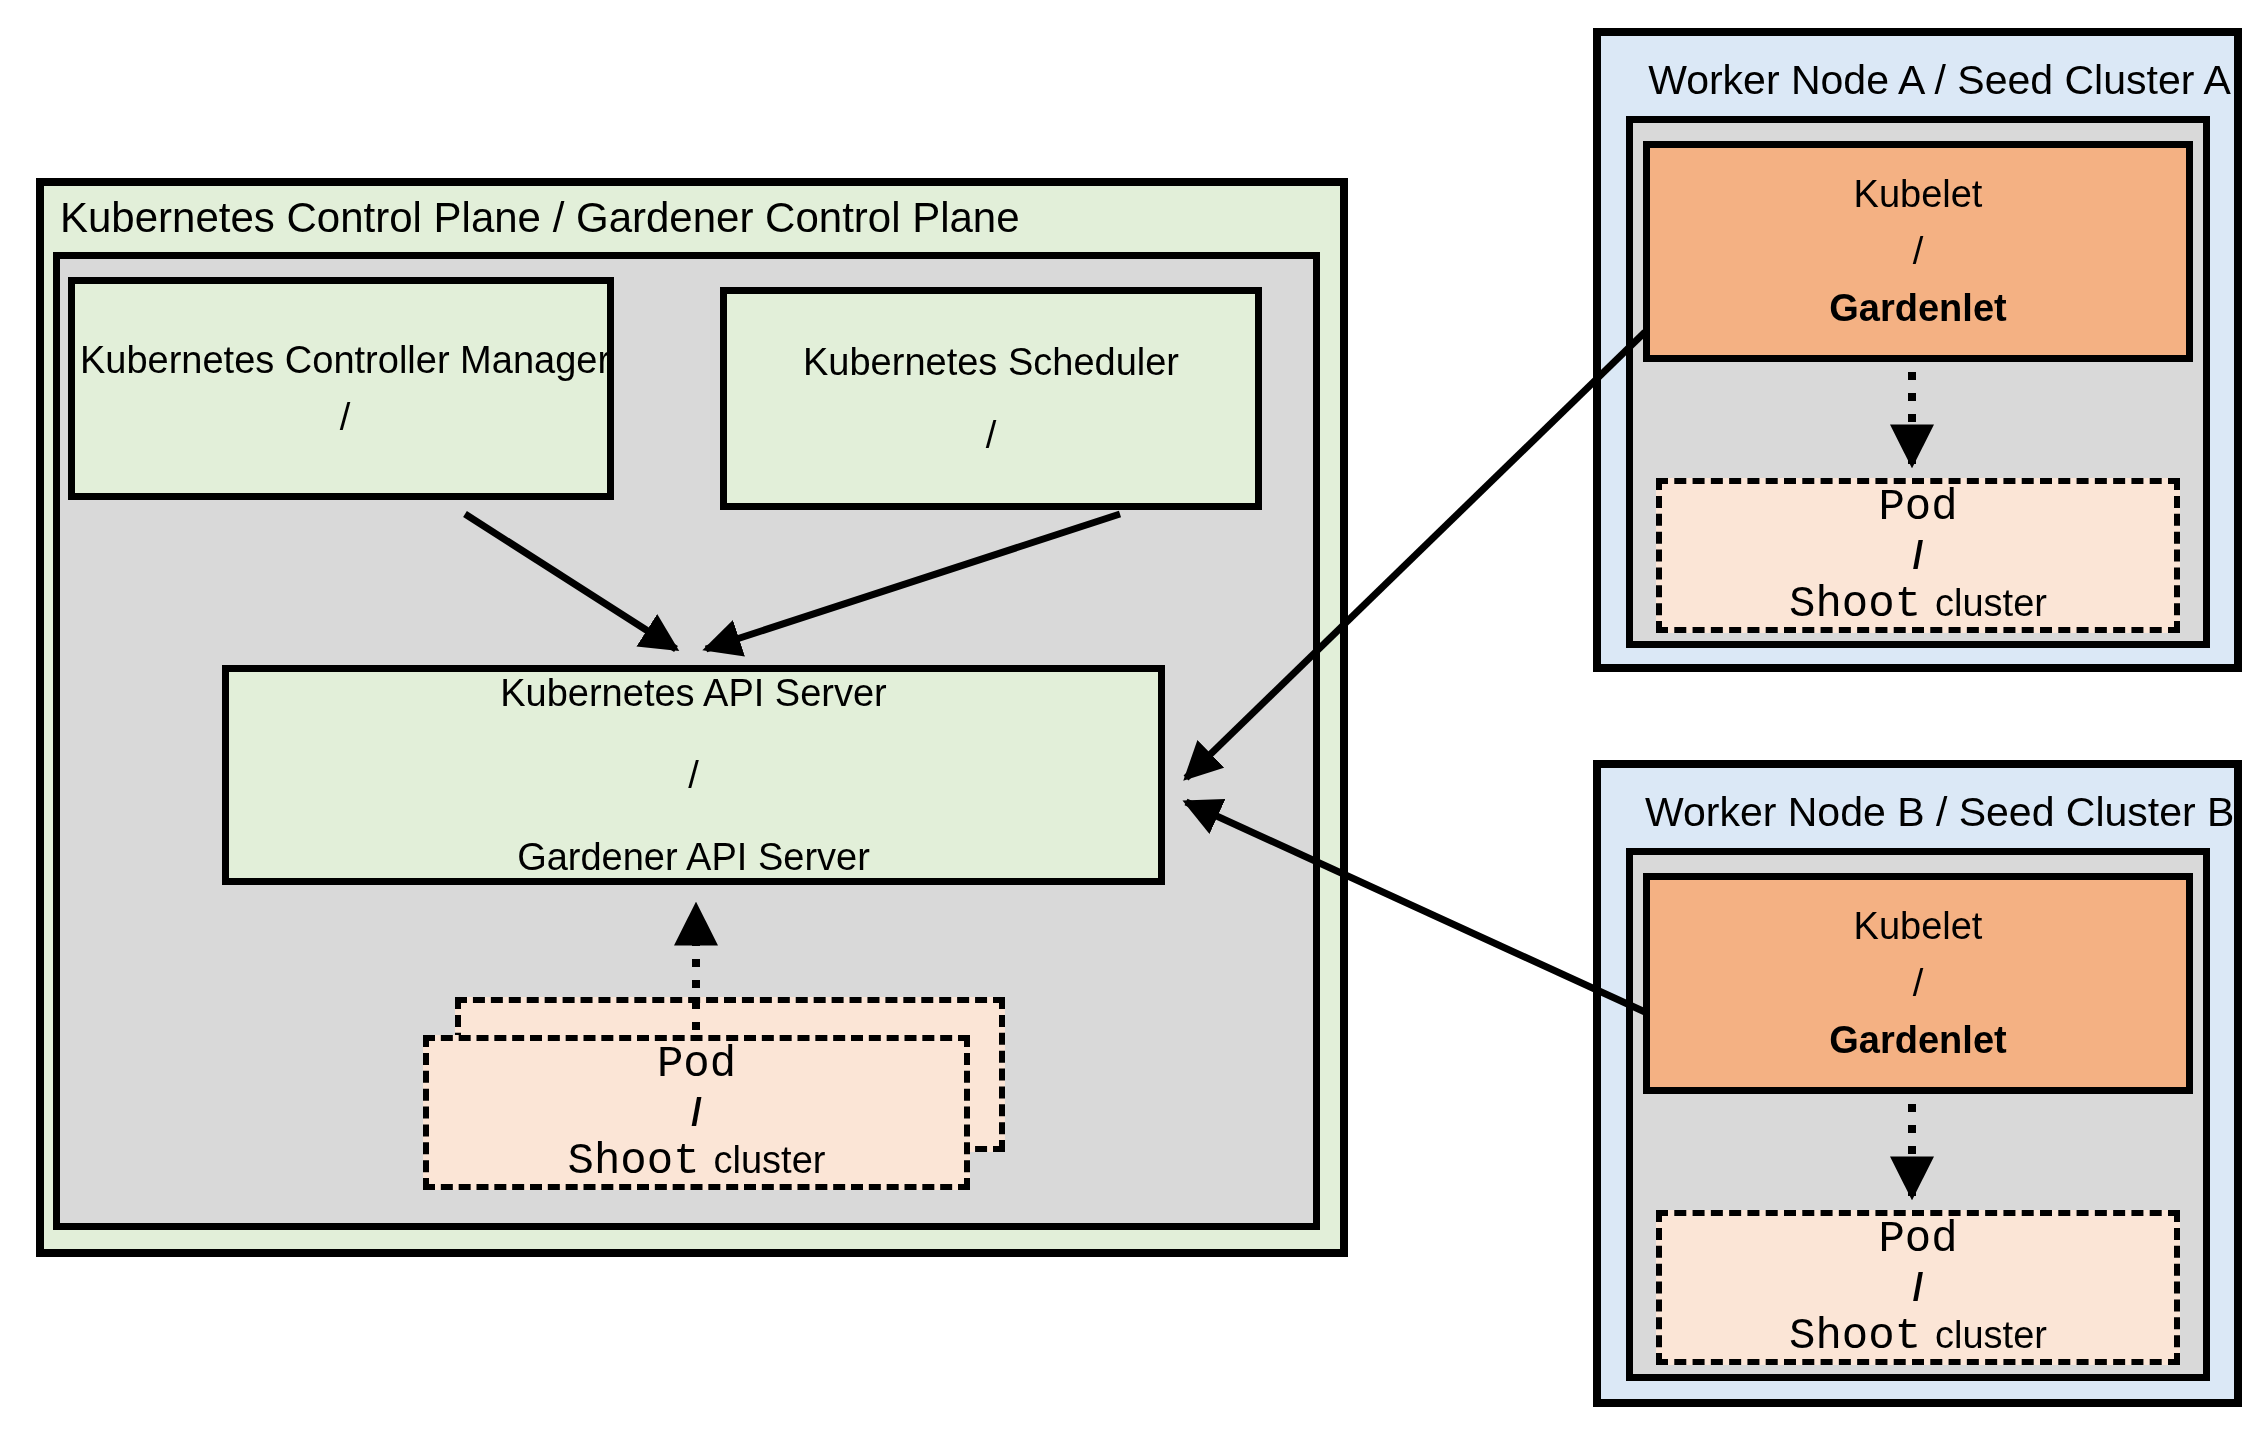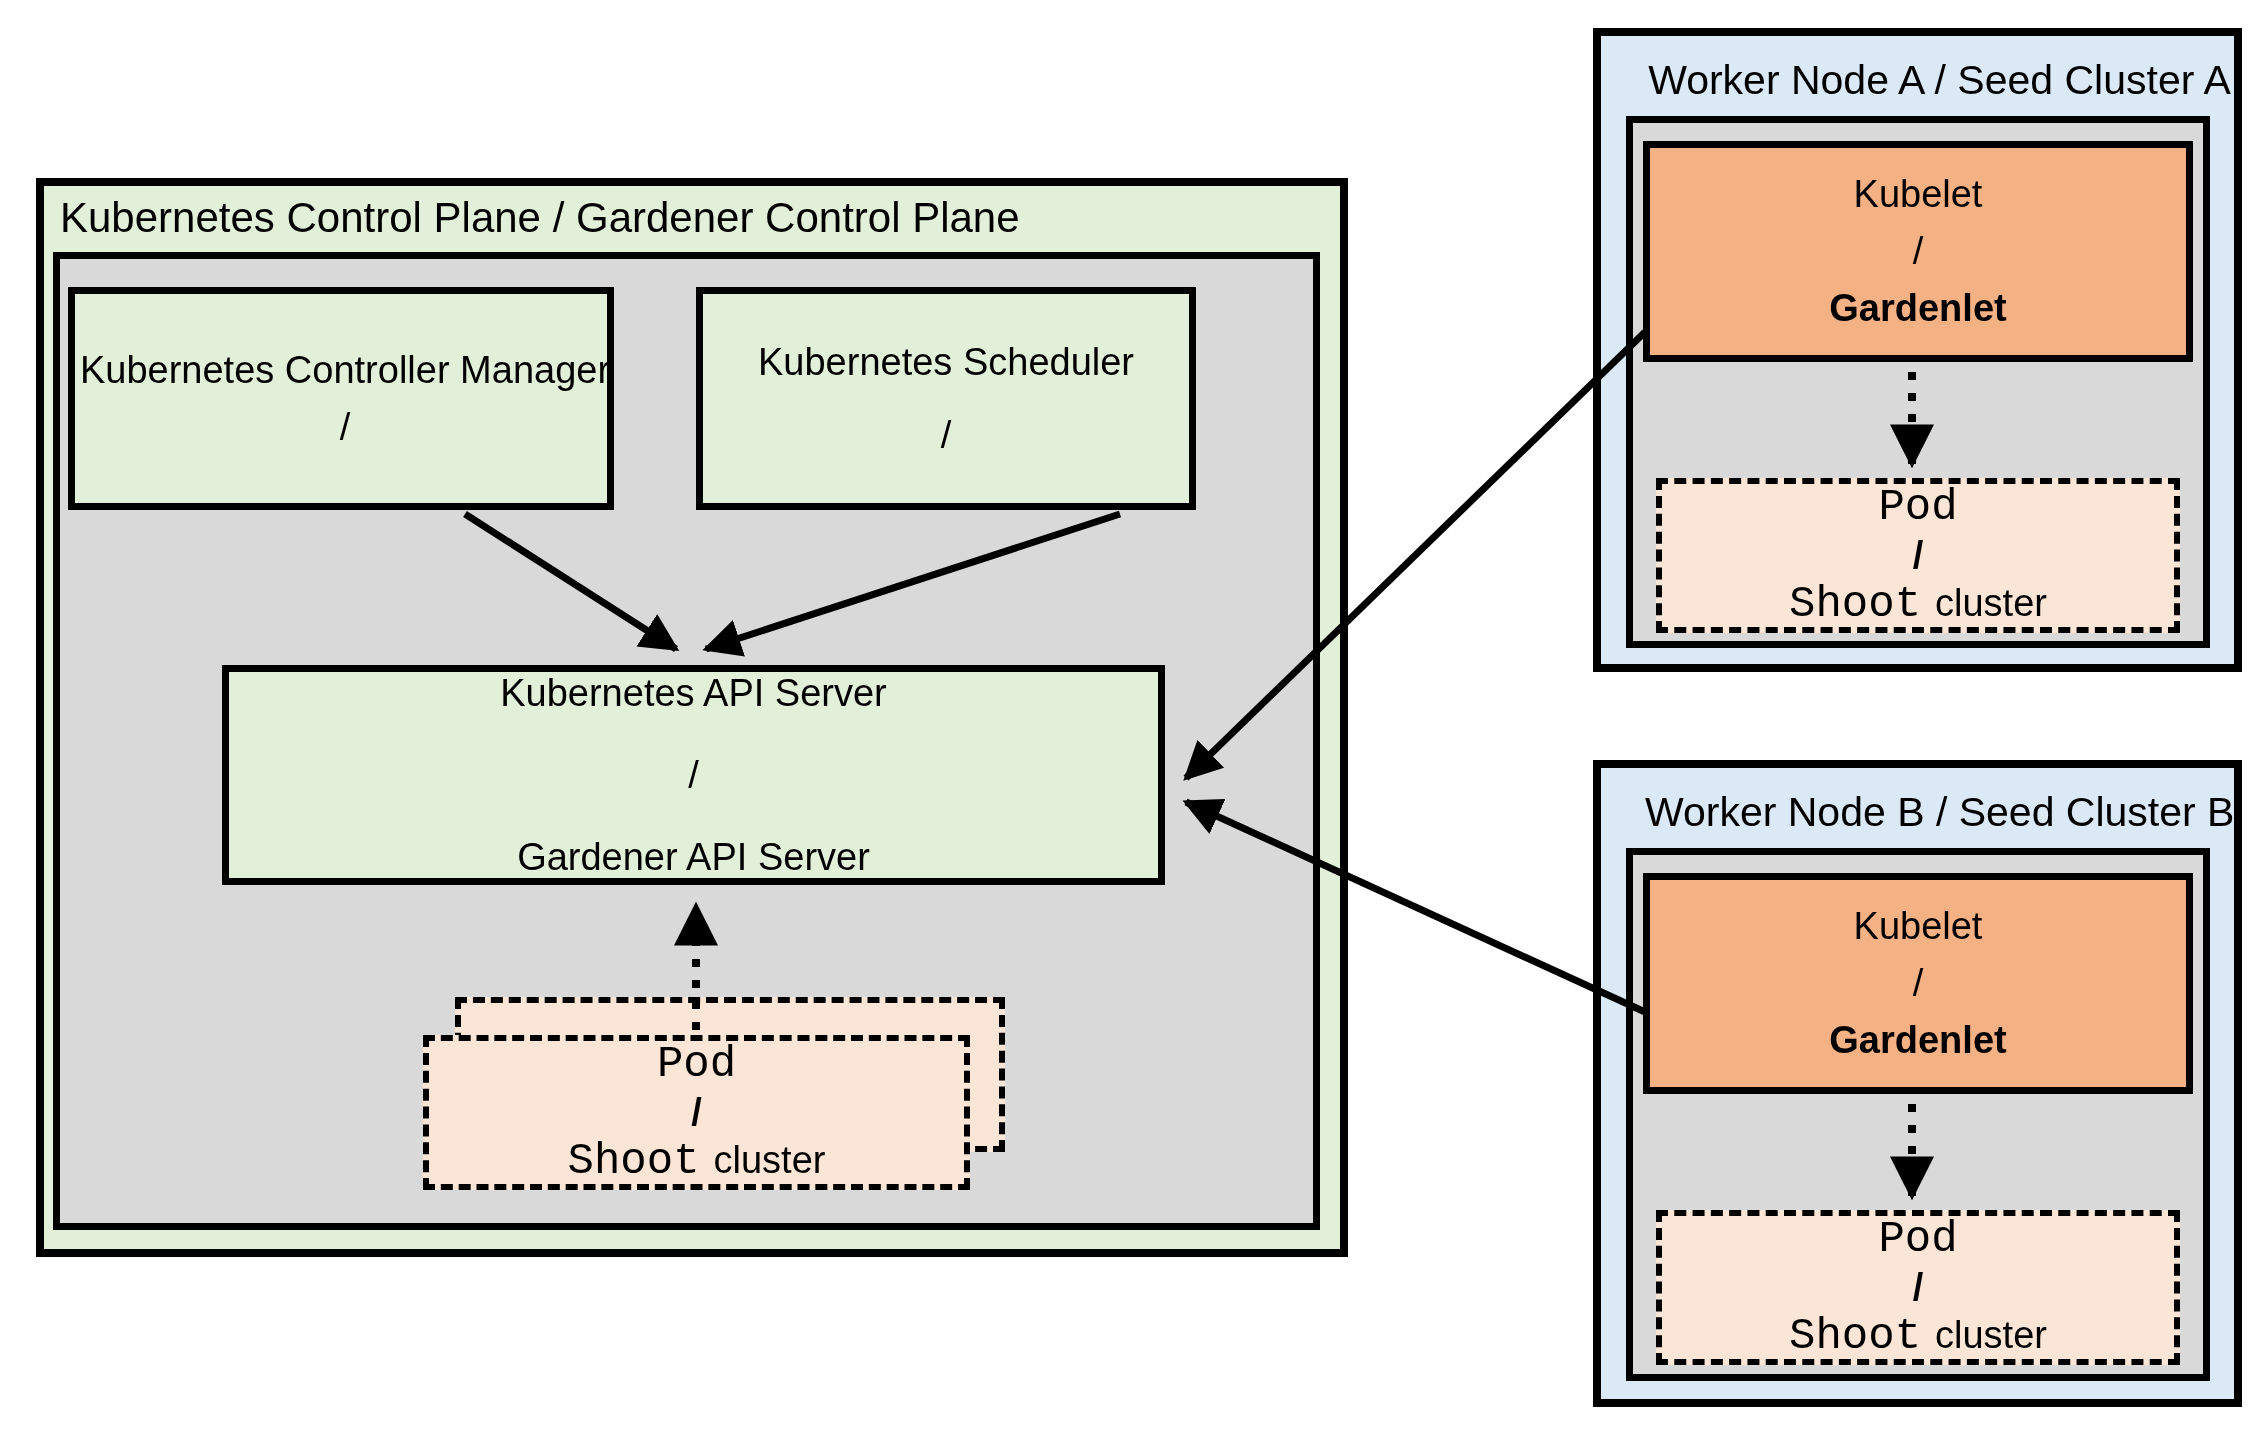--- a/index.html
+++ b/index.html
@@ -34,26 +34,26 @@
 <body>
 
 <div class="canvas">
 
   <div class="abs thick green" style="left:36px; top:178px; width:1312px; height:1079px;"></div>
 
   <div class="abs cp-title" style="left:60px; top:192px;">Kubernetes Control Plane / Gardener Control Plane</div>
 
   <div class="abs solid gray" style="left:53px; top:252px; width:1267px; height:978px;"></div>
 
-  <div class="abs solid green col" style="left:68px; top:287px; width:546px; height:223px;padding-left:8px;">
+  <div class="abs solid green col" style="left:68px; top:277px; width:546px; height:223px;padding-left:8px;">
     <div class="label">Kubernetes Controller Manager</div>
     <div class="label">/</div>
   </div>
 
-  <div class="abs solid green col" style="left:696px; top:287px; width:500px; height:223px;gap:16px;">
+  <div class="abs solid green col" style="left:720px; top:287px; width:542px; height:223px;gap:16px;">
     <div class="label">Kubernetes Scheduler</div>
     <div class="label">/</div>
   </div>
 
   <div class="abs solid green col" style="left:222px; top:665px; width:943px; height:220px;gap:25px;">
     <div class="label">Kubernetes API Server</div>
     <div class="label">/</div>
     <div class="label">Gardener API Server</div>
   </div>
 

